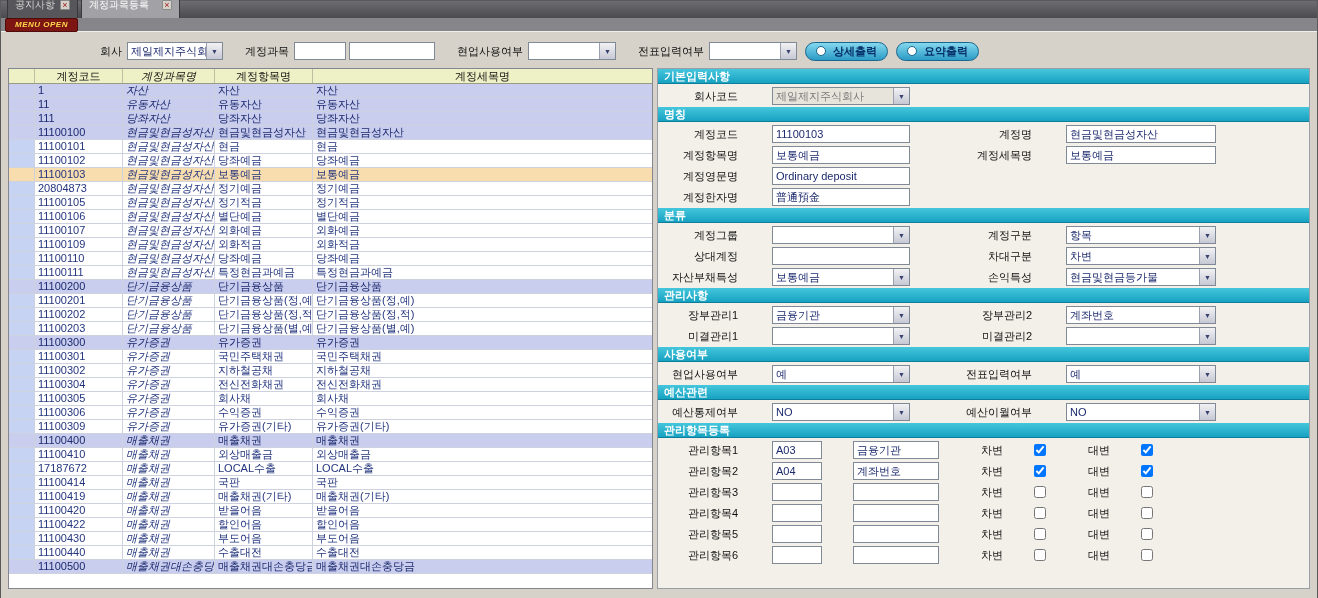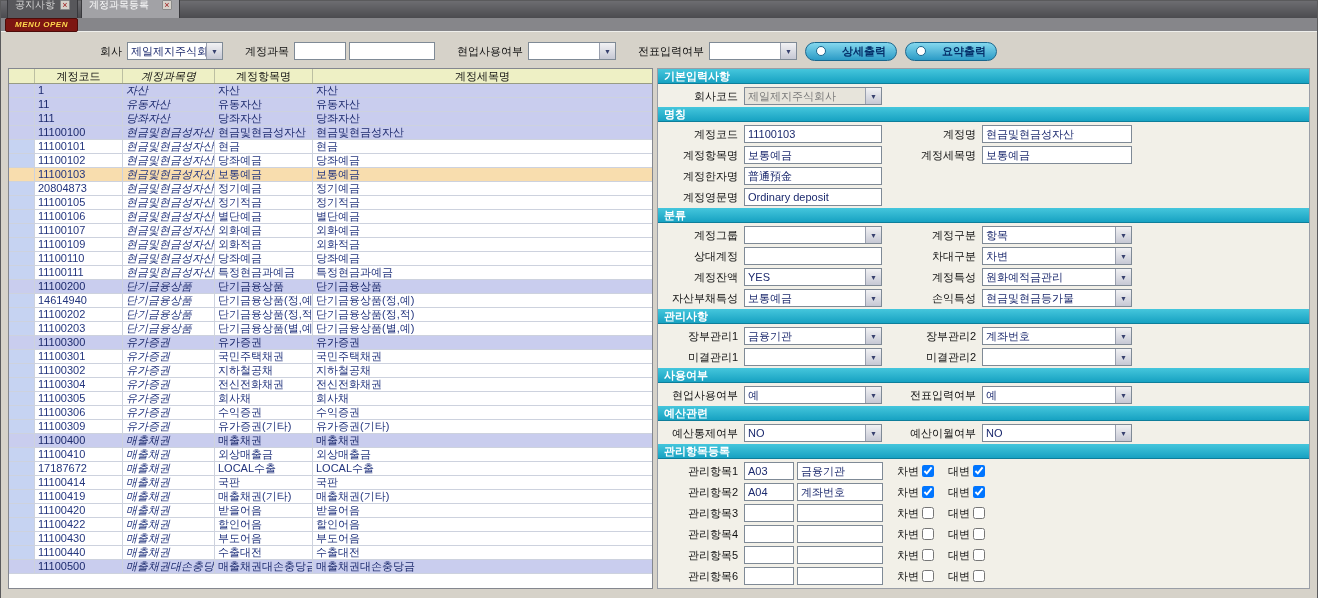--- a/index.html
+++ b/index.html
@@ -37,21 +37,21 @@
   .combo-text { flex:1; padding:0 3px; white-space:nowrap; overflow:hidden; color:#1c2a6e; }
   .combo-btn { width:16px; height:16px; display:flex; align-items:center; justify-content:center;
                font-size:7px; color:#37406e; background:linear-gradient(#f2f2f4,#c6c8d4); border-left:1px solid #9aa0ae; }
   .combo.disabled { background:#e7e4db; }
   .combo.disabled .combo-text { color:#7a7a7a; }
   .tbox { border:1px solid #7f8a96; background:#fff; height:18px; font-family:inherit; font-size:11px; padding:0 3px; color:#1c2a6e; }
   .w-company { width:96px; }
   .w-acc1 { width:52px; margin-right:3px; }
   .w-acc2 { width:86px; }
   .w-flt { width:88px; }
-  .out-btn { display:flex; align-items:center; gap:16px; margin-left:8px; height:19px; padding:0 10px;
+  .out-btn { display:flex; align-items:center; gap:7px; margin-left:8px; height:19px; padding:0 10px;
              background:linear-gradient(#84d8ee,#2b9bc6); border:1px solid #19678e; border-radius:10px;
              color:#05306a; font-weight:bold; font-size:11px; cursor:pointer; }
   .btn-icon { width:10px; height:10px; border-radius:50%; background:#fff; border:1px solid #19678e; }
 
   
   .main { display:flex; margin-top:4px; gap:4px; }
 
   
   .gridbox { width:645px; border:1px solid #84878f; background:#fff; }
   .thead { display:flex; background:#eef0c5; height:15px; line-height:15px; border-bottom:1px solid #989c84; }
@@ -66,21 +66,21 @@
   .col-ind { width:26px; }
   .col-code { width:88px; }
   .col-name { width:92px;font-style:italic; }
   .col-item { width:98px; }
   .col-detail { flex:1; border-right:none; }
 
   
   .panel { flex:1; border:1px solid #9a9ea6; background:#f2f0e8; height:521px; overflow:hidden; }
   .sec-bar { height:15px; line-height:15px; padding-left:6px; color:#fff; font-weight:bold;
              background:linear-gradient(#45c6dc,#17a2c2); border-bottom:1px solid #0e7e9a; }
-  .frow { display:flex; align-items:center; margin:3px 8px 2px 0; height:18px; }
+  .frow { display:flex; align-items:center; margin:3px 8px 2px 0; height:18px;gap:28px; }
   .flabel { width:86px; text-align:right; padding-right:6px; white-space:nowrap; }
   .fw1 { width:138px; display:flex; }
   .fw1 > * { width:100%; }
   .flabel2 { width:100px; text-align:right; padding-right:6px; white-space:nowrap; }
   .fw2 { width:150px; display:flex; }
   .fw2 > * { width:100%; }
   .irow .icode { width:50px; margin-right:3px; }
   .irow .iname { width:86px; }
   .cb-label { margin:0 3px 0 14px; }
   .cbx { width:12px; height:12px; margin:0; vertical-align:middle; }
@@ -251,21 +251,21 @@
             </div>
             <div class="trow group">
               <div class="tc ind"></div>
               <div class="tc col-code">11100200</div>
               <div class="tc col-name">단기금융상품</div>
               <div class="tc col-item">단기금융상품</div>
               <div class="tc col-detail">단기금융상품</div>
             </div>
             <div class="trow">
               <div class="tc ind"></div>
-              <div class="tc col-code">14614940</div>
+              <div class="tc col-code">11100201</div>
               <div class="tc col-name">단기금융상품</div>
               <div class="tc col-item">단기금융상품(정,예)</div>
               <div class="tc col-detail">단기금융상품(정,예)</div>
             </div>
             <div class="trow">
               <div class="tc ind"></div>
               <div class="tc col-code">11100202</div>
               <div class="tc col-name">단기금융상품</div>
               <div class="tc col-item">단기금융상품(정,적)</div>
               <div class="tc col-detail">단기금융상품(정,적)</div>
@@ -427,31 +427,31 @@
           <div class="flabel">계정항목명</div>
           <div class="fw1">
               <input class="tbox" value="보통예금" style="">
             </div>
           <div class="flabel2">계정세목명</div>
           <div class="fw2">
               <input class="tbox" value="보통예금" style="">
             </div>
         </div>
         <div class="frow">
+          <div class="flabel">계정영문명</div>
+          <div class="fw1">
+              <input class="tbox" value="Ordinary deposit" style="">
+            </div>
+        </div>
+        <div class="frow">
           <div class="flabel">계정한자명</div>
           <div class="fw1">
               <input class="tbox" value="普通預金" style="">
             </div>
         </div>
-        <div class="frow">
-          <div class="flabel">계정영문명</div>
-          <div class="fw1">
-              <input class="tbox" value="Ordinary deposit" style="">
-            </div>
-        </div>
 
         <div class="sec-bar">분류</div>
         <div class="frow">
           <div class="flabel">계정그룹</div>
           <div class="fw1">
             <div class="combo">
               <span class="combo-text"></span>
               <span class="combo-btn">▼</span>
             </div>
           </div>
@@ -465,36 +465,20 @@
         </div>
         <div class="frow">
           <div class="flabel">상대계정</div>
           <div class="fw1">
               <input class="tbox" value="" style="">
             </div>
           <div class="flabel2">차대구분</div>
           <div class="fw2">
             <div class="combo">
               <span class="combo-text">차변</span>
-              <span class="combo-btn">▼</span>
-            </div>
-          </div>
-        </div>
-        <div class="frow">
-          <div class="flabel">계정잔액</div>
-          <div class="fw1">
-            <div class="combo">
-              <span class="combo-text">YES</span>
-              <span class="combo-btn">▼</span>
-            </div>
-          </div>
-          <div class="flabel2">계정특성</div>
-          <div class="fw2">
-            <div class="combo">
-              <span class="combo-text">원화예적금관리</span>
               <span class="combo-btn">▼</span>
             </div>
           </div>
         </div>
         <div class="frow">
           <div class="flabel">자산부채특성</div>
           <div class="fw1">
             <div class="combo">
               <span class="combo-text">보통예금</span>
               <span class="combo-btn">▼</span>

